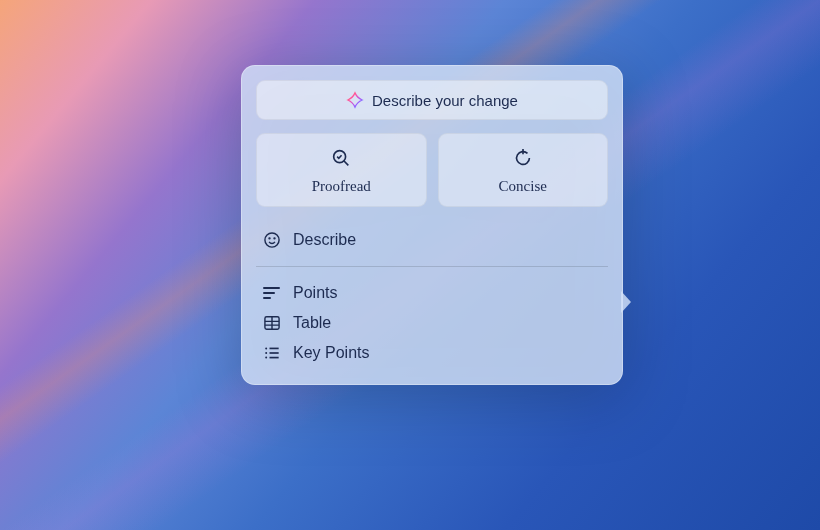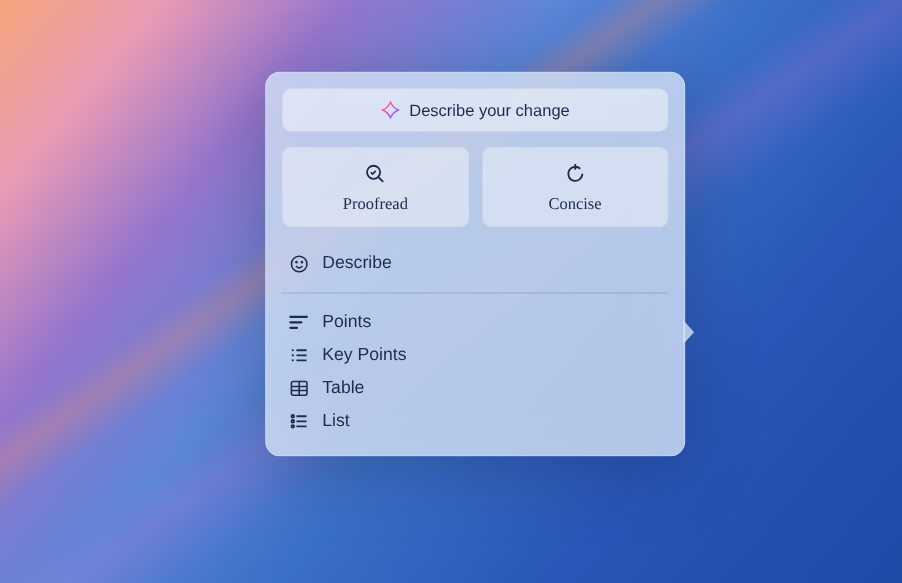--- a/index.html
+++ b/index.html
@@ -185,44 +185,33 @@
         <div class="icon-slot">
           <div class="summary-lines">
               <span class="l1"></span>
               <span class="l2"></span>
               <span class="l3"></span>
             </div>
         </div>
         <span>Points</span>
       </div>
       <div class="menu-item">
+        <svg viewBox="0 0 24 24" fill="none" stroke="#1d2b50" stroke-width="1.7">
+          <rect x="3.5" y="4.5" width="17" height="15" rx="2"></rect>
+          <path d="M3.5 10 h17 M3.5 14.5 h17 M12 4.5 v15"></path>
+        </svg>
+        <span>Table</span>
+      </div>
+      <div class="menu-item">
         <svg viewBox="0 0 24 24" fill="none" stroke="#1d2b50" stroke-width="2">
           <circle cx="5" cy="6.5" r="1.2" fill="#1d2b50" stroke="none"></circle>
             <path d="M9 6.5 h11"></path>
           <circle cx="5" cy="12" r="1.2" fill="#1d2b50" stroke="none"></circle>
             <path d="M9 12 h11"></path>
           <circle cx="5" cy="17.5" r="1.2" fill="#1d2b50" stroke="none"></circle>
             <path d="M9 17.5 h11"></path>
         </svg>
         <span>Key Points</span>
       </div>
-      <div class="menu-item">
-        <svg viewBox="0 0 24 24" fill="none" stroke="#1d2b50" stroke-width="1.7">
-          <rect x="3.5" y="4.5" width="17" height="15" rx="2"></rect>
-          <path d="M3.5 10 h17 M3.5 14.5 h17 M12 4.5 v15"></path>
-        </svg>
-        <span>Table</span>
-      </div>
-      <div class="menu-item">
-        <svg viewBox="0 0 24 24" fill="none" stroke="#1d2b50" stroke-width="2">
-          <circle cx="5" cy="6.5" r="1.4"></circle>
-            <path d="M9 6.5 h11"></path>
-          <circle cx="5" cy="12" r="1.4"></circle>
-            <path d="M9 12 h11"></path>
-          <circle cx="5" cy="17.5" r="1.4"></circle>
-            <path d="M9 17.5 h11"></path>
-        </svg>
-        <span>List</span>
-      </div>
     </div>
 
   </div>
 </div>
 
 </body></html>

